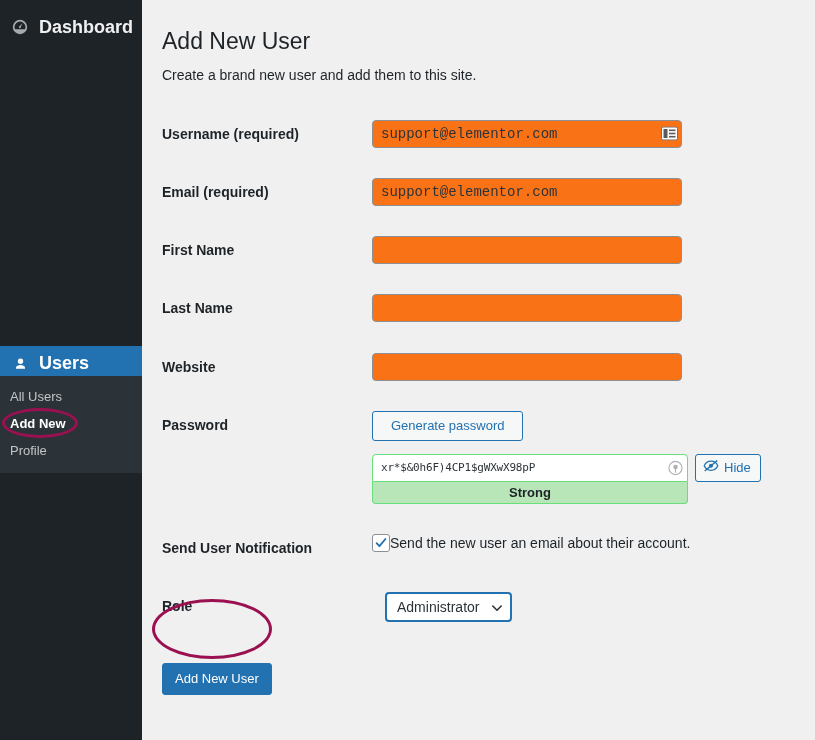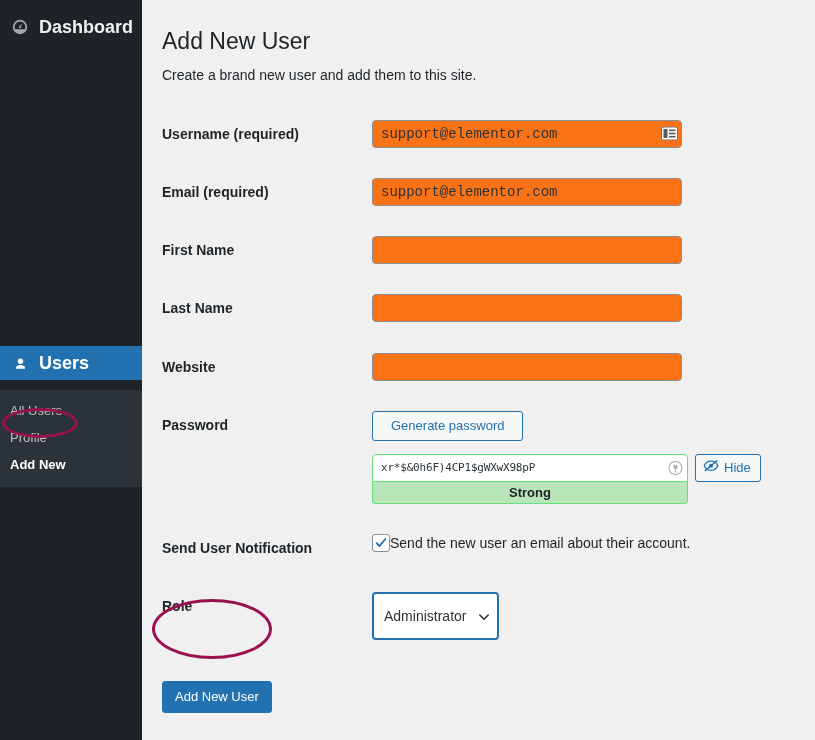--- a/index.html
+++ b/index.html
@@ -303,27 +303,28 @@
   .select-wrap {
     position: relative;
     display: inline-block;
   }
   .role-select {
     appearance: none;
     -webkit-appearance: none;
     background: #fff;
     border: 2px solid #2271b1;
     border-radius: 4px;
-    height: 48px;
+    height: 30px;
     padding: 0 30px 0 10px;
     font-family: "Liberation Sans", sans-serif;
     font-size: 14px;
     color: #2c3338;
     cursor: pointer;
     outline: none;
+    margin-left: 13px;
   }
   .select-caret {
     position: absolute;
     right: 9px;
     top: 50%;
     transform: translateY(-50%);
     pointer-events: none;
     width: 12px;
     height: 12px;
     color: #2c3338;
@@ -354,24 +355,24 @@
 
     <div class="menu-item users" style="position:absolute; left:0; right:0; top:346px;">
       <span class="mi-icon">
         <svg width="15" height="15" viewBox="0 0 20 20" fill="currentColor" aria-hidden="true">
           <path d="M10 10.5a3.6 3.6 0 100-7.2 3.6 3.6 0 000 7.2zm0 1.6c-3 0-6 1.5-6 3.4v1.6h12v-1.6c0-1.9-3-3.4-6-3.4z"></path>
         </svg>
       </span>
       <span>Users</span>
     </div>
 
-    <div class="submenu" style="position:absolute; left:0; right:0; top:390px;">
+    <div class="submenu" style="position:absolute; left:0; right:0; top:376px;">
       <span class="submenu-item">All Users</span>
+      <span class="submenu-item current">Add New</span>
       <span class="submenu-item">Profile</span>
-      <span class="submenu-item current">Add New</span>
     </div>
 
     <div class="anno-ellipse anno-addnew"></div>
   </div>
 
   <div class="content">
 
     <h1 class="page-title">Add New User</h1>
     <p class="page-desc">Create a brand new user and add them to this site.</p>
 

